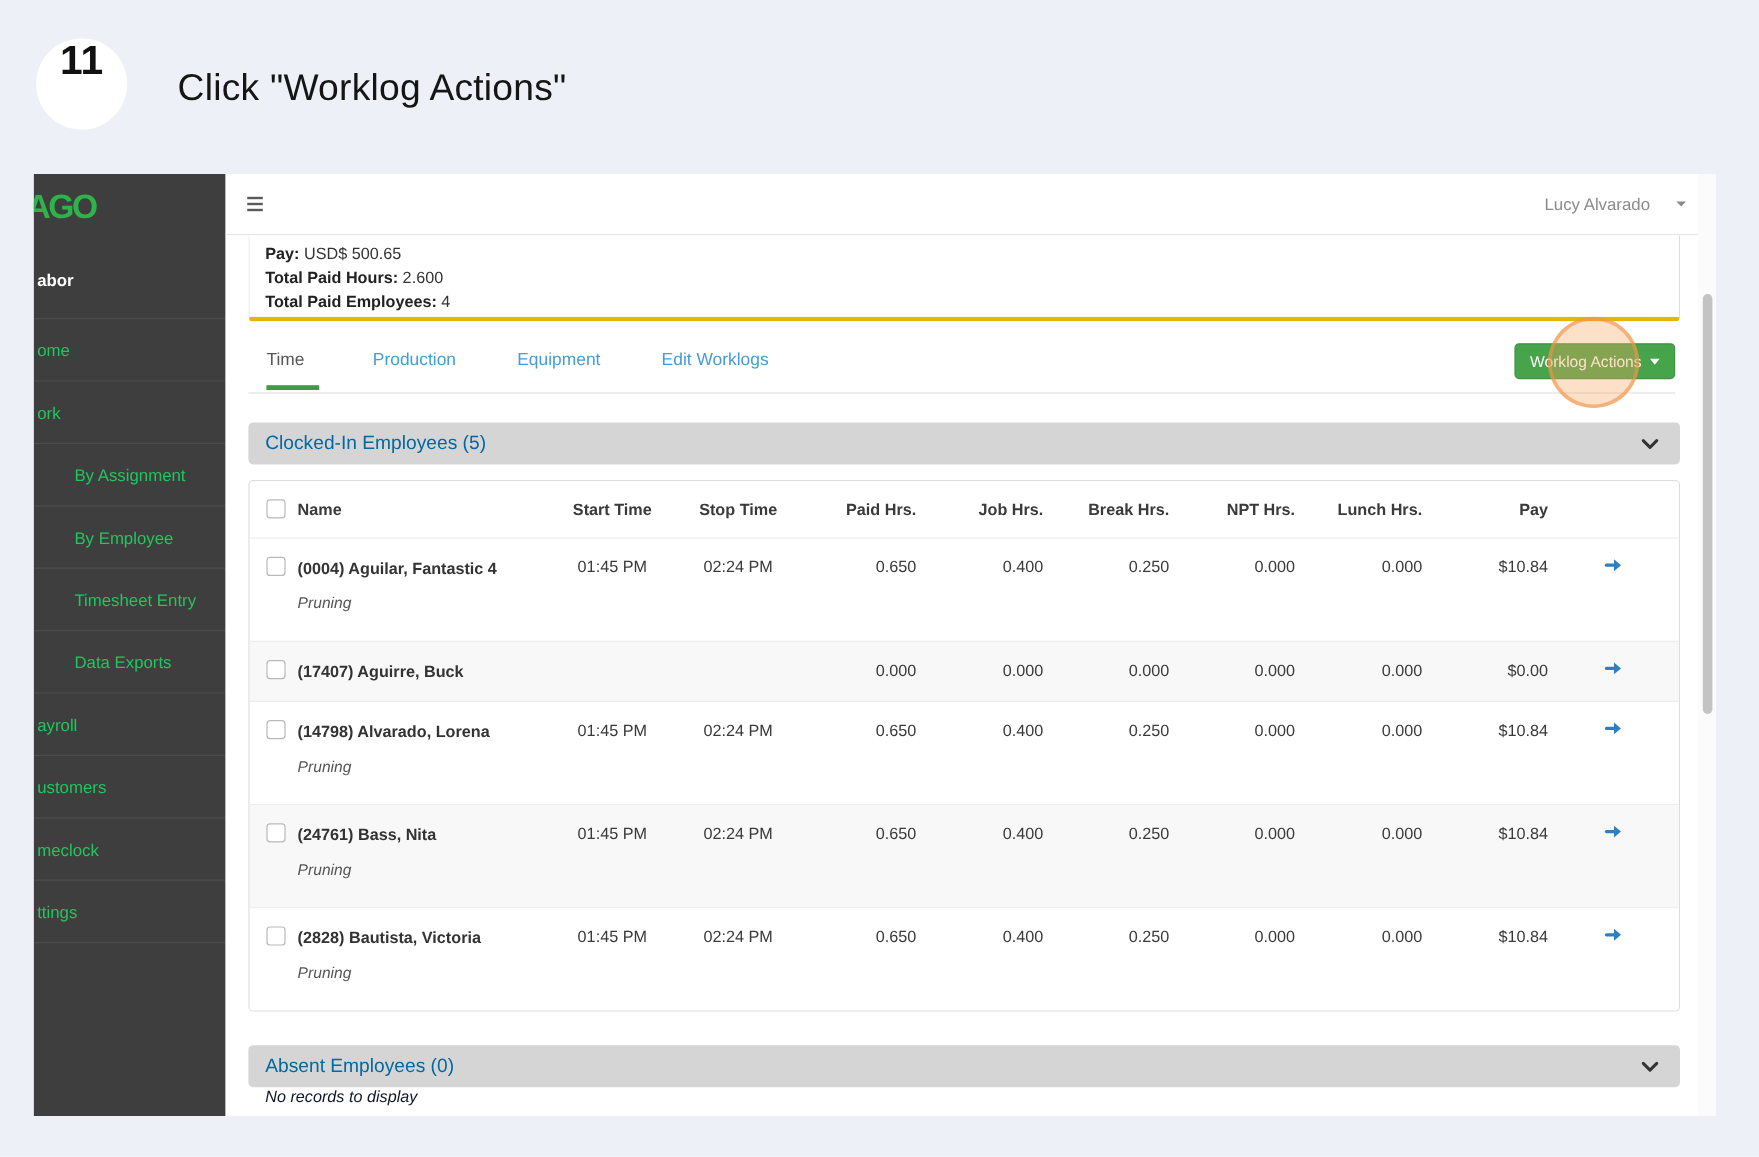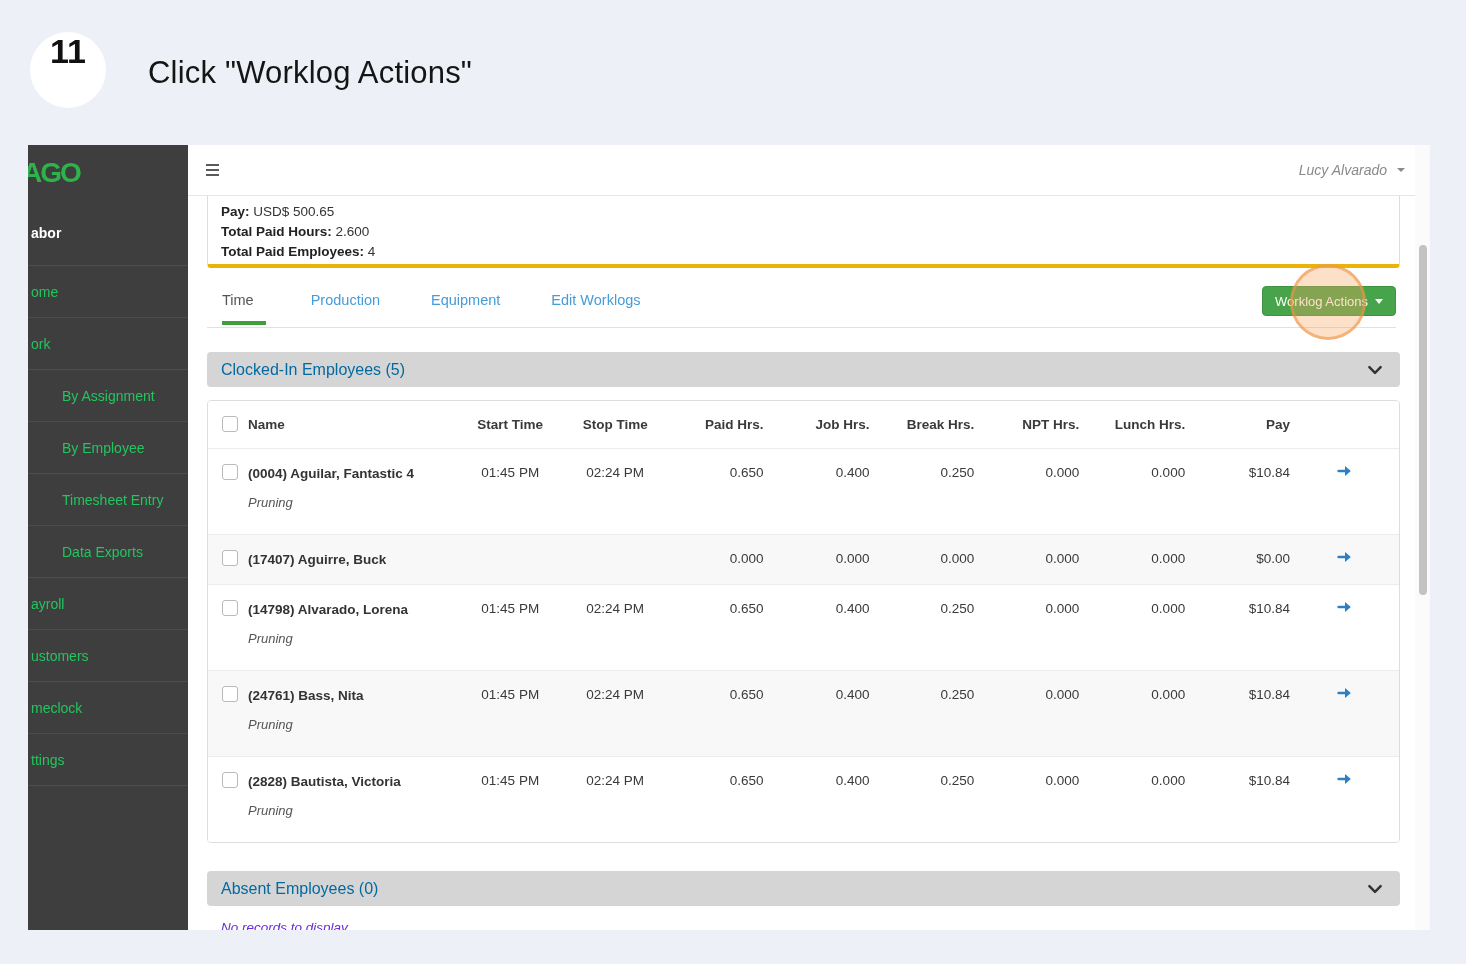--- a/index.html
+++ b/index.html
@@ -54,21 +54,21 @@
 
   
   .topbar {
     position:absolute; left:160px; top:0; width:1242px; height:51px;
     background:#fff; border-bottom:1px solid #e6e6e6;
     display:flex; align-items:center; justify-content:space-between;
     padding:0 25px 0 18px;
   }
   .hamburger { display:flex; flex-direction:column; gap:3px; cursor:pointer; }
   .hamburger span { display:block; width:13px; height:2px; background:#5a5a5a; }
-  .user-menu { color:#8a8a8a; font-size:14px; display:flex; align-items:center; gap:10px; cursor:pointer;font-style:italic; }
+  .user-menu { color:#8a8a8a; font-size:14px; display:flex; align-items:center; gap:22px; cursor:pointer; }
   .caret-down {
     width:0; height:0; border-left:4px solid transparent; border-right:4px solid transparent;
     border-top:4px solid #8a8a8a;
   }
 
   
   .content {
     position:absolute; left:160px; top:51px; width:1227px; height:734px;
     background:#fff; padding:0 19px;
   }
@@ -139,22 +139,22 @@
   .checkbox {
     width:16px; height:16px; border:1px solid #b9b9b9; border-radius:3px; background:#fff;
     flex:0 0 16px; margin-top:-1px; cursor:pointer;
   }
   .emp-name { font-weight:700; color:#333; line-height:17px; }
   .emp-task { font-style:italic; color:#555; font-size:13px; margin-top:13px; }
   .row-pad { padding-bottom:24px; }
   .arrow-btn { cursor:pointer; display:inline-block; }
 
   .no-records {
-    margin-top:14px; padding-left:14px;
-    font-style:italic; color:#6d28d9; font-size:13.5px;
+    margin-top:0; padding-left:14px;
+    font-style:italic; color:#0f172a; font-size:13.5px;
   }
 
   
   .scroll-track {
     position:absolute; right:0; top:0; width:15px; height:785px; background:#fbfbfb;
   }
   .scroll-thumb {
     position:absolute; left:4px; top:100px; width:8px; height:350px;
     background:#c3c3c3; border-radius:4px; cursor:pointer;
   }

